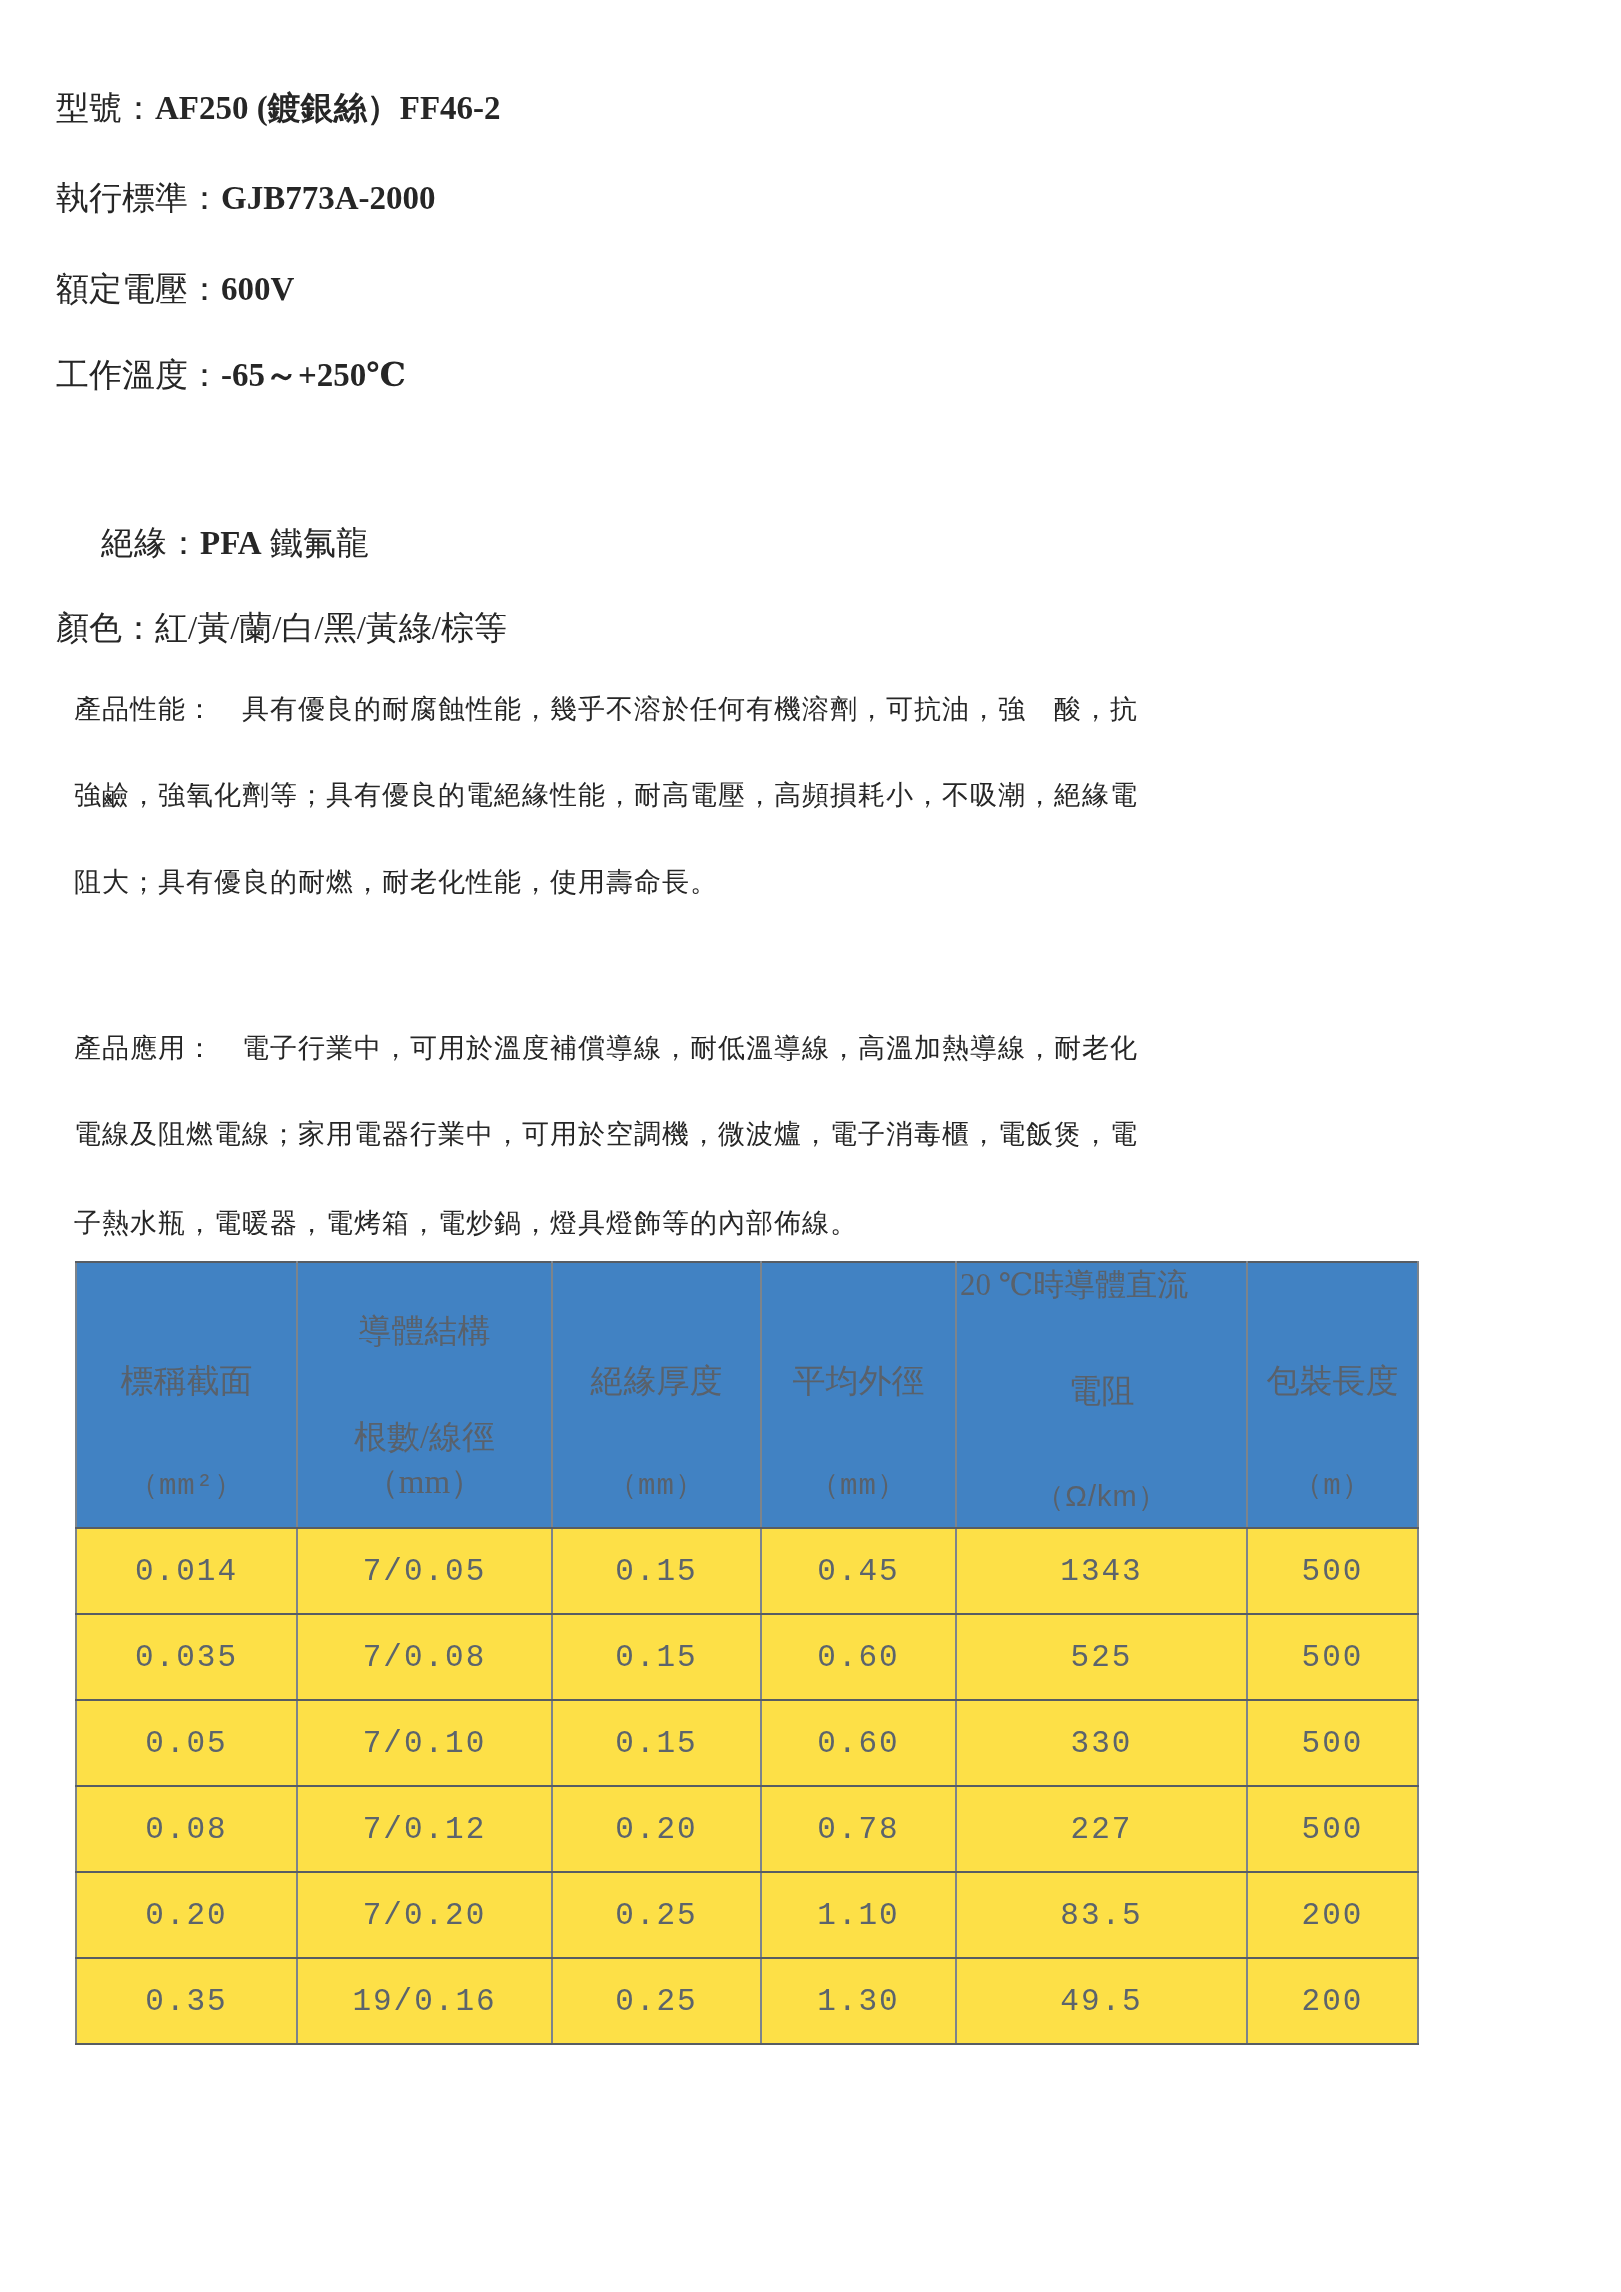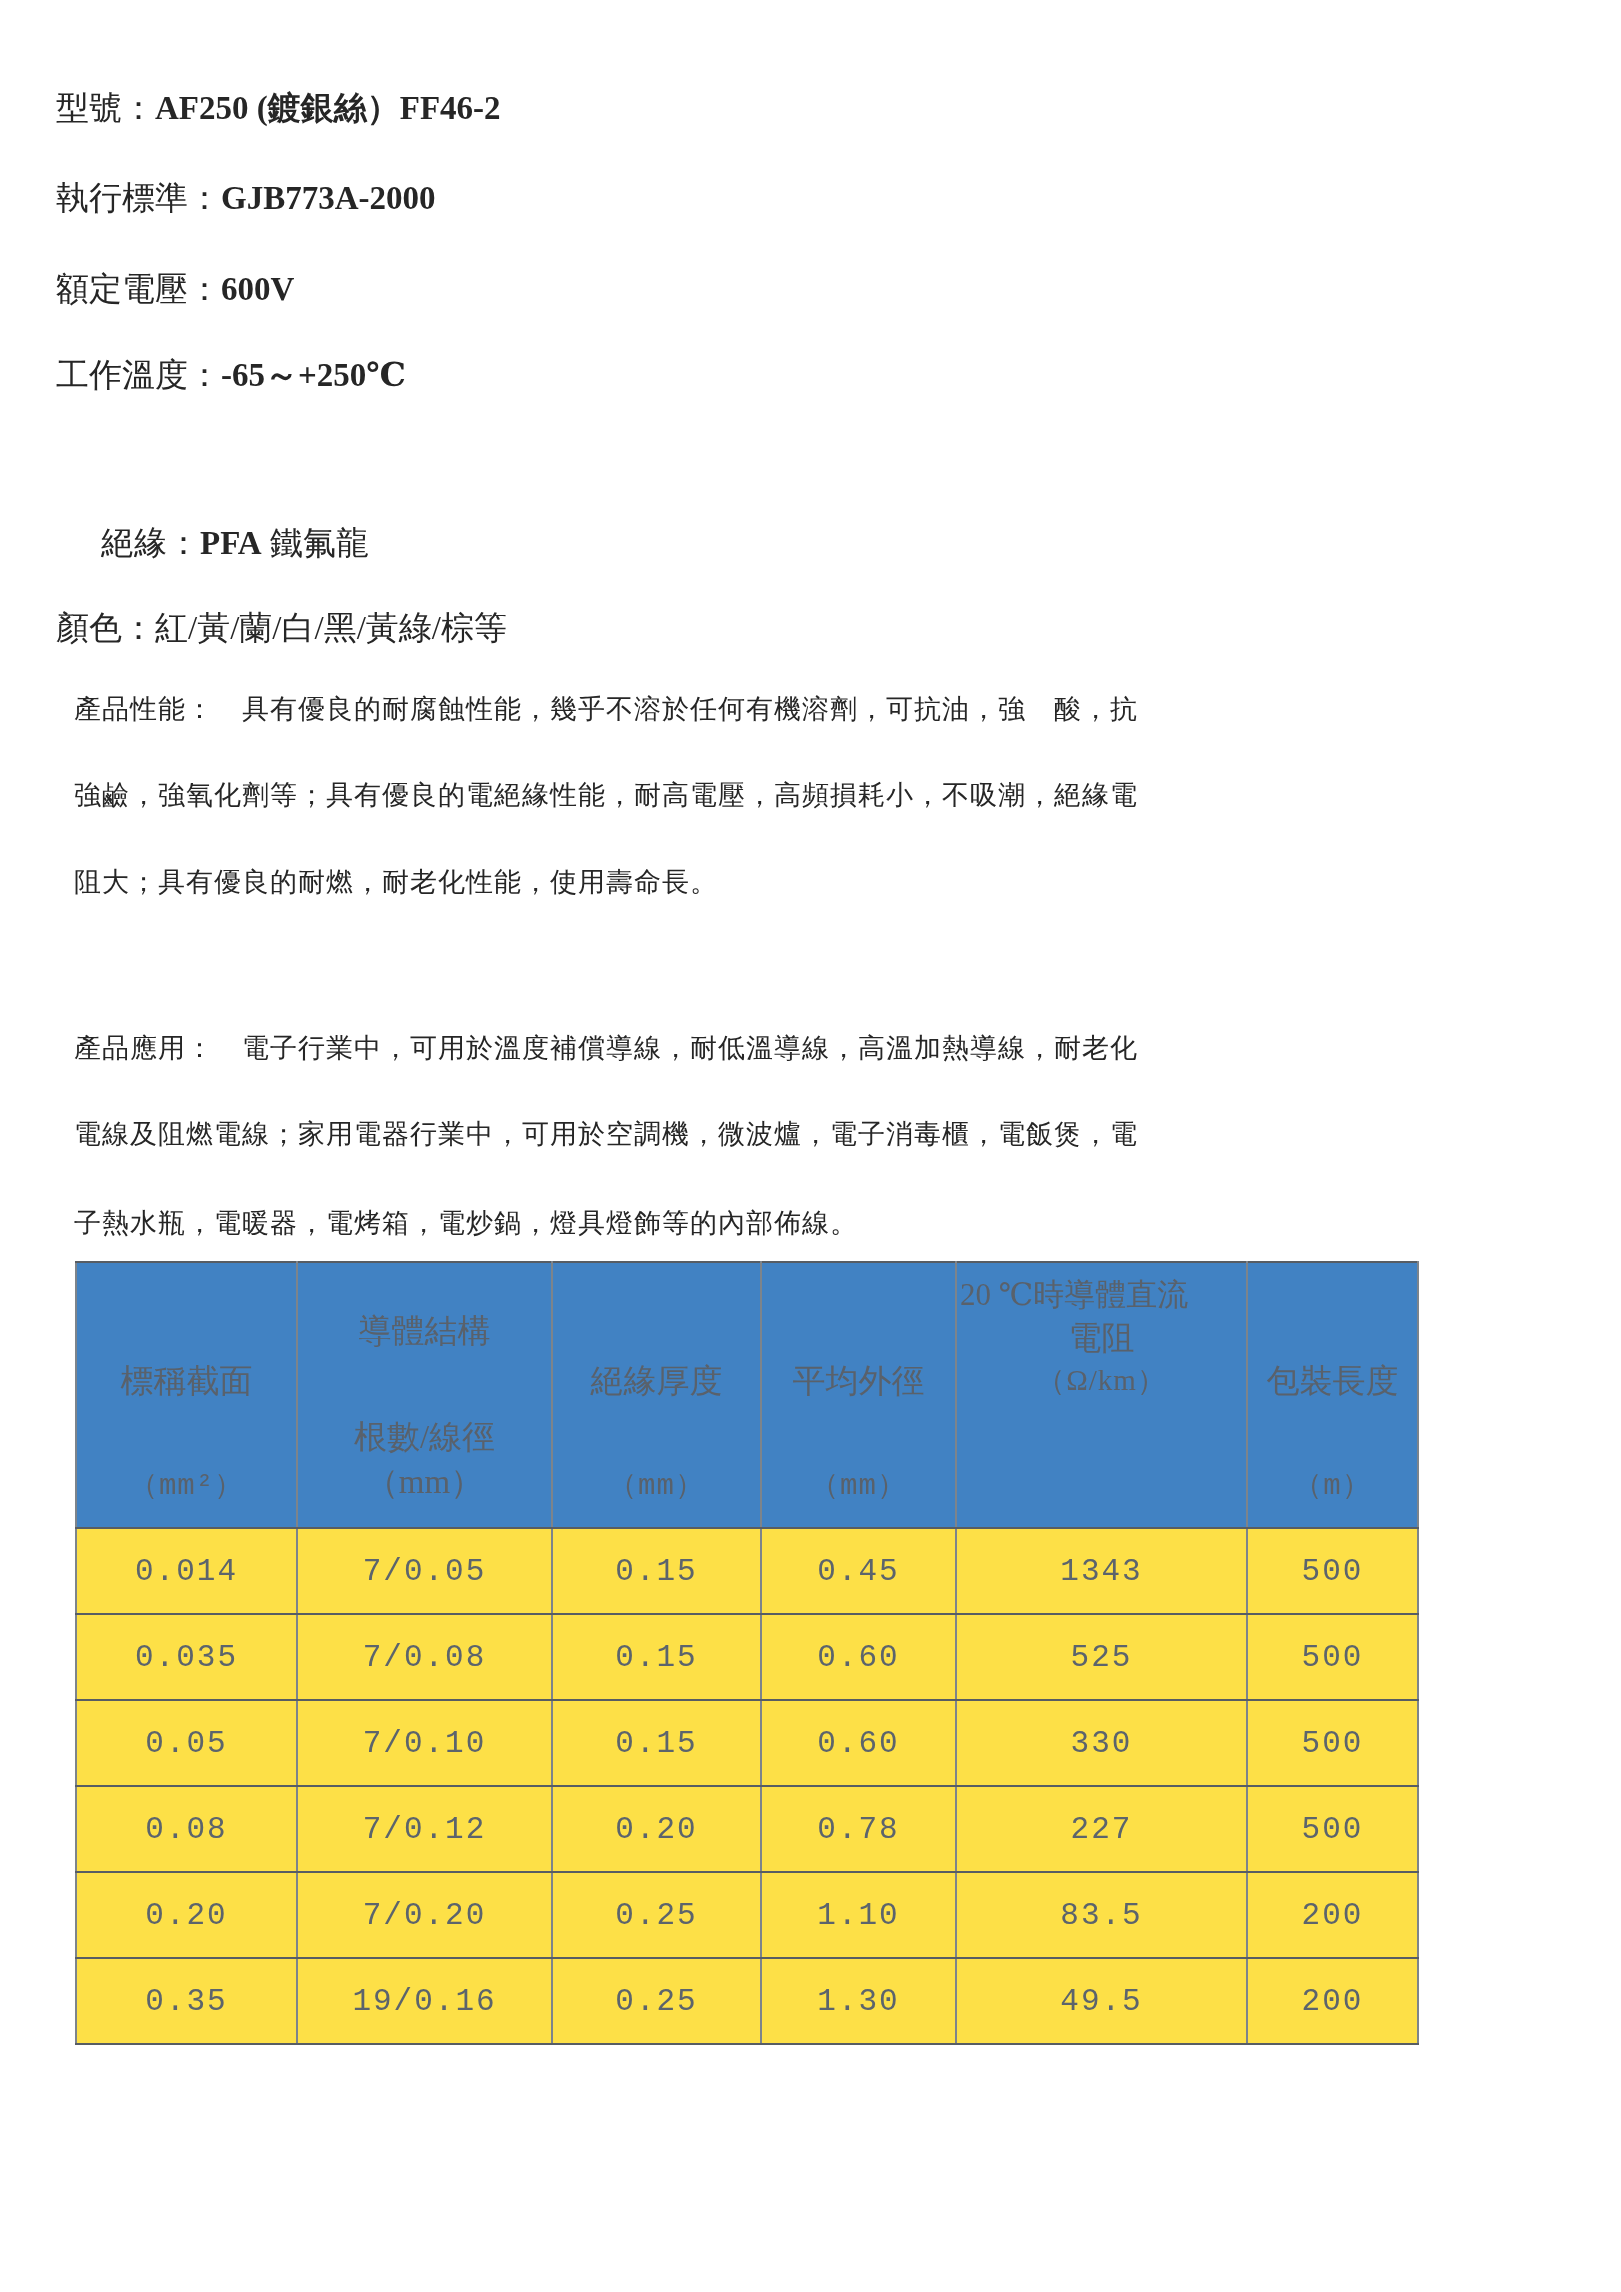--- a/index.html
+++ b/index.html
@@ -66,31 +66,32 @@
     padding-bottom: 17.6px;
     font-size: 33px;
   }
   .hcell .unit { font-size: 29px; font-family: "Liberation Mono", monospace; letter-spacing: 1px; }
   .hcell5 {
     height: 260px;
     display: flex;
     flex-direction: column;
     align-items: center;
     justify-content: flex-start;
-    padding-top: 11px;
+    gap: 63px;
+    padding-top: 1px;
     font-size: 33px;
   }
   .hcell5 .l1 {
     align-self: flex-start;
     text-align: left;
     font-size: 31px;
     padding-left: 2.9px;
     white-space: nowrap;
   }
-  .hcell5 .unit { font-size: 29px; font-family: Liberation Serif, serif; letter-spacing: 1px; }
+  .hcell5 .unit { font-size: 29px; font-family: Liberation Sans, sans-serif; letter-spacing: 1px; }
   table.spec-table td {
     background: #fde047;
     color: #5c646c;
     height: 86px;
     text-align: center;
     vertical-align: middle;
     font-family: "Liberation Mono", monospace;
     font-size: 31px;
     letter-spacing: 2px;
   }

